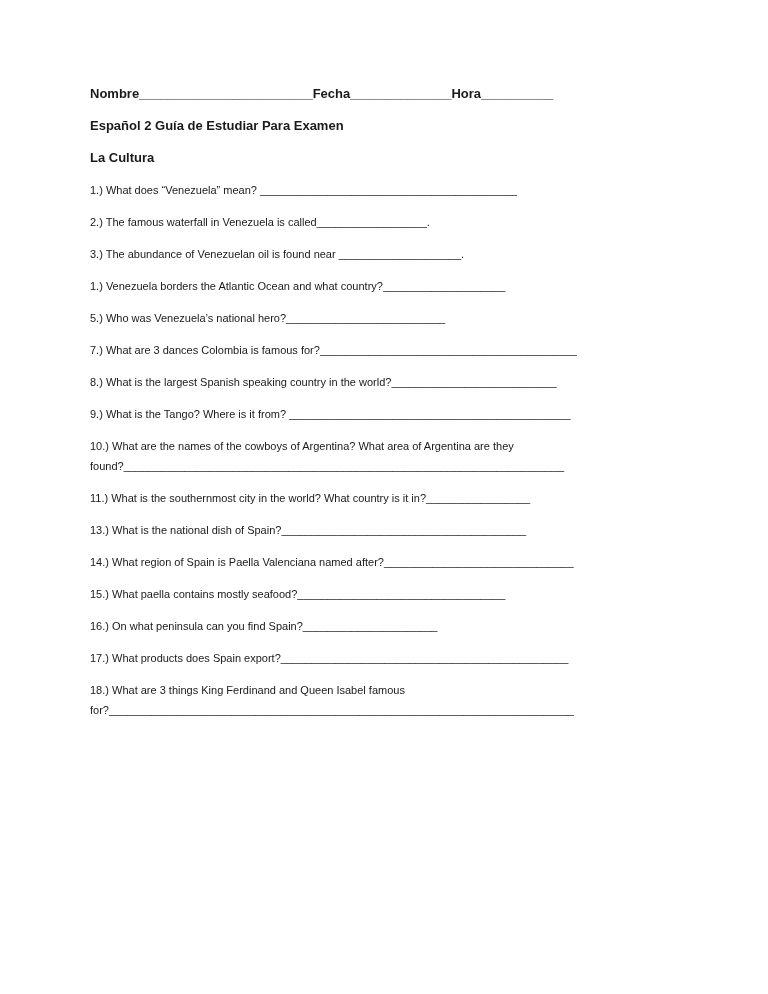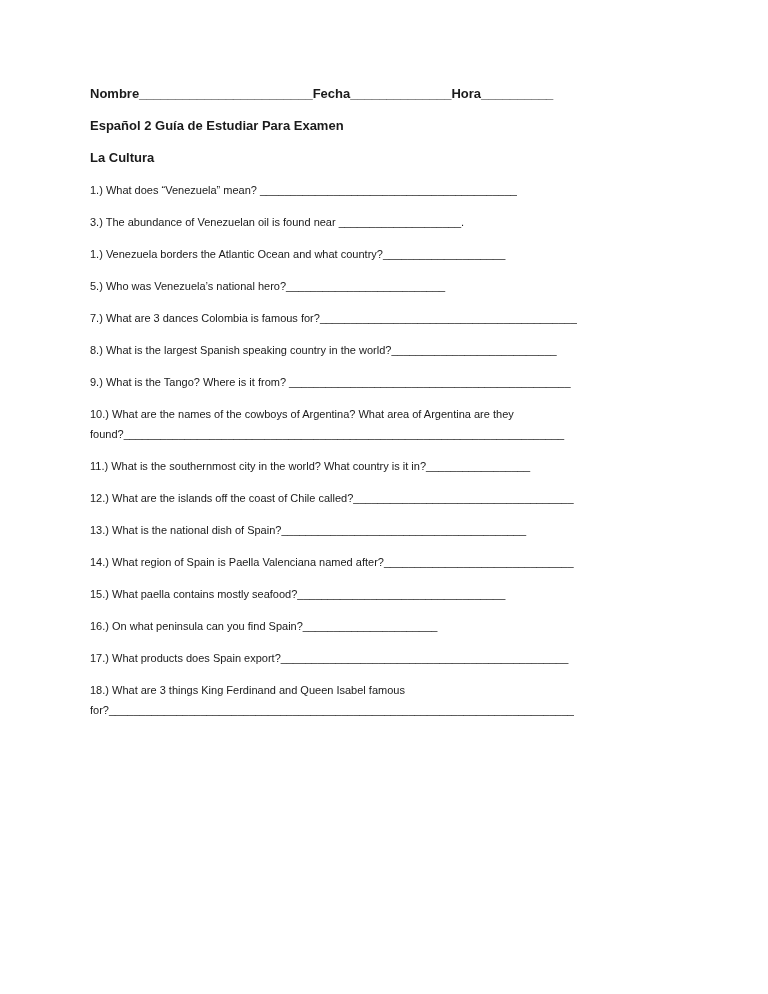--- a/index.html
+++ b/index.html
@@ -44,20 +44,23 @@
 
 <div class="page">
   <p class="line bold">Nombre________________________Fecha______________Hora__________</p>
   <p class="line bold">Español 2 Guía de Estudiar Para Examen</p>
   <p class="line bold">La Cultura</p>
   <div id="questions">
       <p class="question">
         <span class="qline">1.) What does “Venezuela” mean? __________________________________________</span>
       </p>
       <p class="question">
+        <span class="qline">2.) The famous waterfall in Venezuela is called__________________.</span>
+      </p>
+      <p class="question">
         <span class="qline">3.) The abundance of Venezuelan oil is found near ____________________.</span>
       </p>
       <p class="question">
         <span class="qline">1.) Venezuela borders the Atlantic Ocean and what country?____________________</span>
       </p>
       <p class="question">
         <span class="qline">5.) Who was Venezuela’s national hero?__________________________</span>
       </p>
       <p class="question">
         <span class="qline">7.) What are 3 dances Colombia is famous for?__________________________________________</span>
@@ -69,23 +72,20 @@
         <span class="qline">9.) What is the Tango? Where is it from? ______________________________________________</span>
       </p>
       <p class="question">
         <span class="qline">10.) What are the names of the cowboys of Argentina? What area of Argentina are they</span>
         <span class="qline">found?________________________________________________________________________</span>
       </p>
       <p class="question">
         <span class="qline">11.) What is the southernmost city in the world? What country is it in?_________________</span>
       </p>
       <p class="question">
-        <span class="qline">12.) What are the islands off the coast of Chile called?____________________________________</span>
-      </p>
-      <p class="question">
         <span class="qline">13.) What is the national dish of Spain?________________________________________</span>
       </p>
       <p class="question">
         <span class="qline">14.) What region of Spain is Paella Valenciana named after?_______________________________</span>
       </p>
       <p class="question">
         <span class="qline">15.) What paella contains mostly seafood?__________________________________</span>
       </p>
       <p class="question">
         <span class="qline">16.) On what peninsula can you find Spain?______________________</span>

